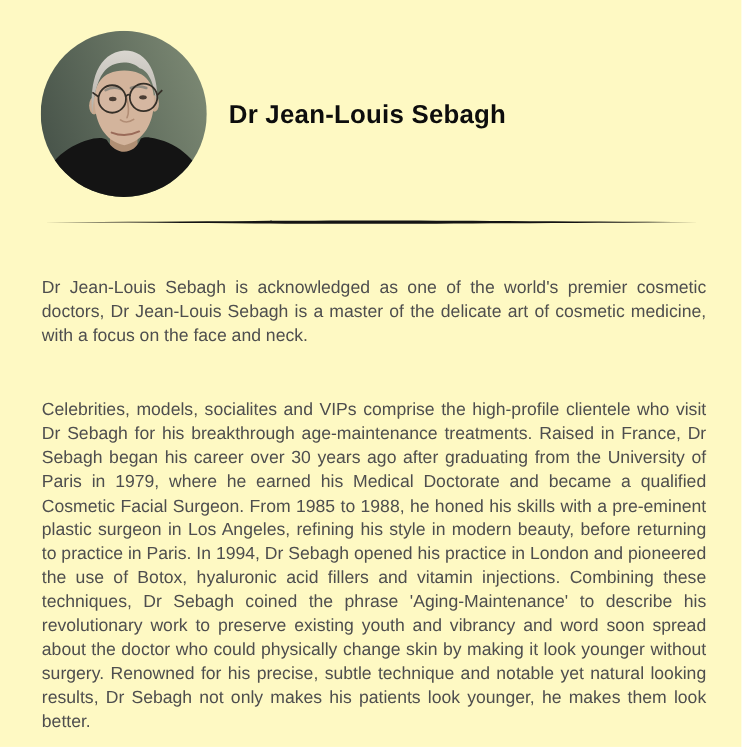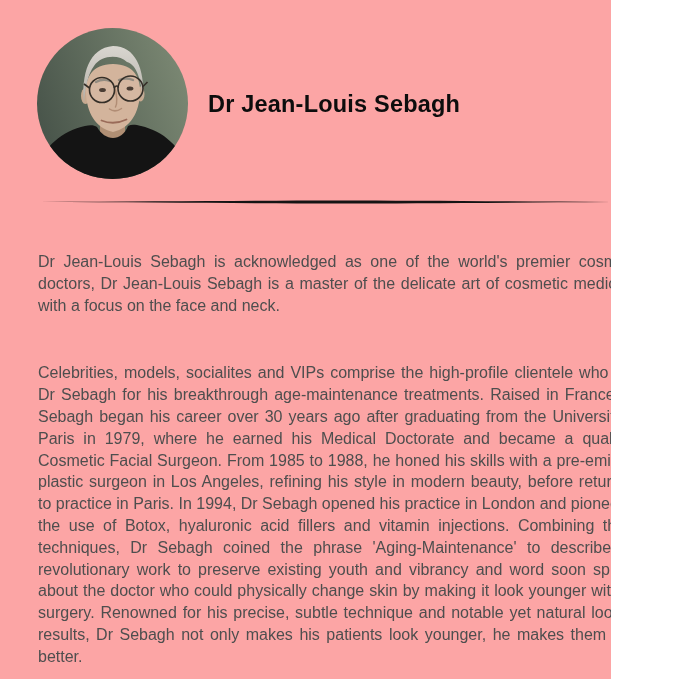--- a/index.html
+++ b/index.html
@@ -1,20 +1,20 @@
 <!DOCTYPE html>
 <html><head>
 <meta charset="utf-8">
 <style>
   html, body { margin: 0; padding: 0; background: #ffffff; }
   .page {
     position: relative;
-    width: 611px;
+    width: 674px;
     height: 679px;
-    background: #fca5a5;
+    background: #fef9c3;
     font-family: "Liberation Sans", sans-serif;
     overflow: hidden;
   }
   .portrait {
     position: absolute;
     left: 37px;
     top: 28px;
     width: 151px;
     height: 151px;
   }

